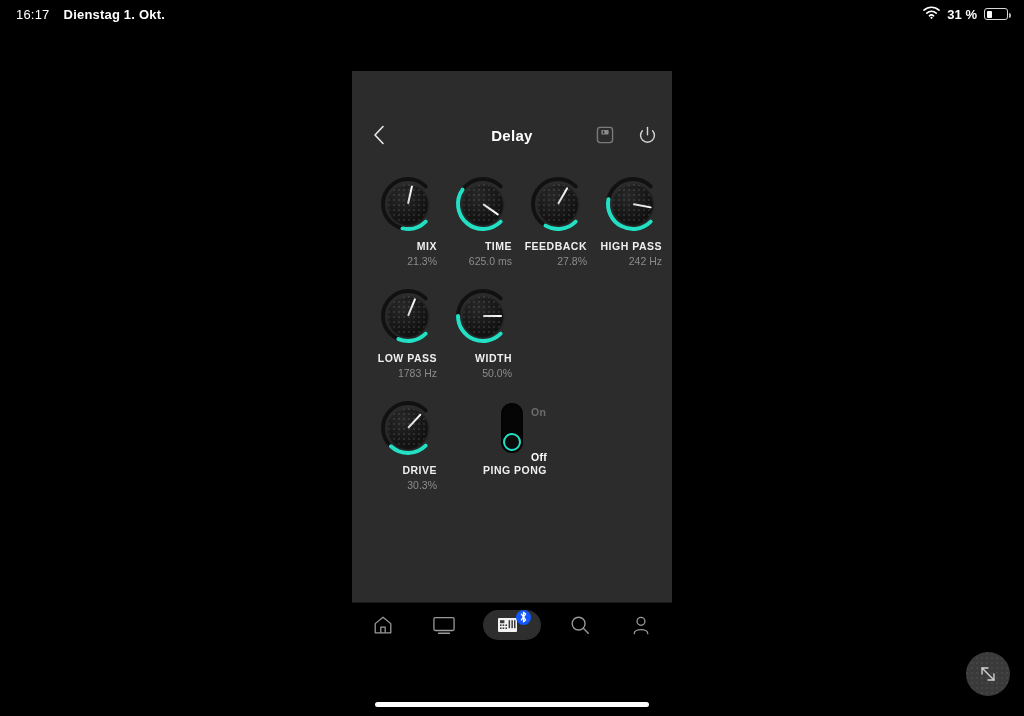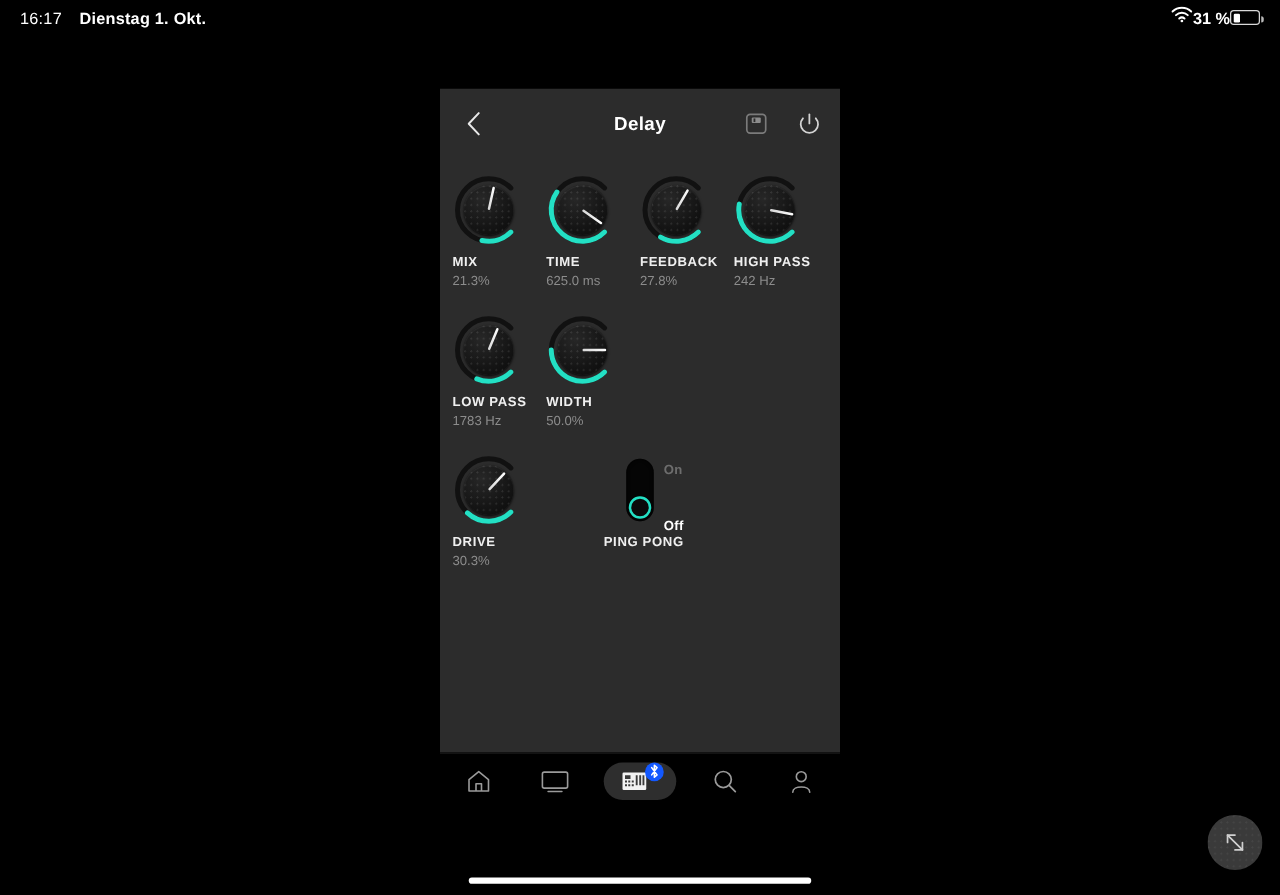--- a/index.html
+++ b/index.html
@@ -13,61 +13,61 @@
 
   
   .statusbar {
     position: absolute; top: 0; left: 0; width: 1024px; height: 28px;
     display: flex; align-items: center; justify-content: space-between;
     padding: 0 16px; color: #fff;
   }
   .sb-left { display: flex; align-items: center; gap: 14px; }
   .sb-time { font-size: 13px; font-weight: normal; letter-spacing: .2px; }
   .sb-date { font-size: 13px; font-weight: bold; letter-spacing: .2px; }
-  .sb-right { display: flex; align-items: center; }
+  .sb-right { display: flex; align-items: center; gap: 7px; }
   .sb-batt-text { font-size: 13px; font-weight: bold; }
   .batt-shell {
     width: 24px; height: 12px; border: 1.3px solid #d8d8d8; border-radius: 3px;
     position: relative; display: flex; align-items: center; padding: 1.5px;
   }
   .batt-shell::after {
     content: ""; position: absolute; right: -3.5px; top: 3.5px;
     width: 2px; height: 5px; background: #b9b9b9; border-radius: 0 2px 2px 0;
   }
   .batt-fill { height: 100%; width: 31%; background: #fff; border-radius: 1px; }
 
   
   .panel {
     position: absolute; left: 352px; top: 71px;
     width: 320px; height: 531px; background: #2c2c2c;
   }
   .hdr {
     position: relative; height: 56px;
-    display: flex; align-items: center; justify-content: center;
+    display: flex; align-items: center; justify-content: center; margin-top: 36px;
   }
   .hdr-title { color: #fff; font-size: 15px; font-weight: bold; letter-spacing: .3px; }
   .back-btn {
     position: absolute; left: 13px; top: 50%; transform: translateY(-50%);
     width: 28px; height: 28px; display: flex; align-items: center; justify-content: center;
   }
   .hdr-right {
     position: absolute; right: 14px; top: 50%; transform: translateY(-50%);
     display: flex; align-items: center; gap: 20px;
   }
   .hdr-icon { width: 22px; height: 22px; display: flex; align-items: center; justify-content: center; }
 
   .section-label {
     color: #6e6e6e; font-size: 10.5px; font-weight: bold;
     letter-spacing: 1.1px; padding: 14px 0 0 13px;
   }
 
   
   .rows { padding: 12px 10px 0 10px; }
   .row { display: flex; margin-bottom: 20px; }
-  .cell { width: 75px; display: flex; flex-direction: column; align-items: flex-start; }
+  .cell { width: 75px; display: flex; flex-direction: column; align-items: flex-end; }
   .knob-wrap { width: 58px; height: 58px; position: relative; }
   .knob-wrap svg { display: block; }
   .knob-face {
     position: absolute; left: 9px; top: 9px; width: 40px; height: 40px;
     border-radius: 50%;
     background:
       radial-gradient(circle at 1px 1px, rgba(255,255,255,.10) .7px, transparent .9px) 0 0/5px 5px,
       radial-gradient(circle at 36% 28%, #272727 0%, #141414 62%, #0a0a0a 100%);
     box-shadow: inset 0 1px 1px rgba(255,255,255,.07), 0 1px 2px rgba(0,0,0,.8);
   }

